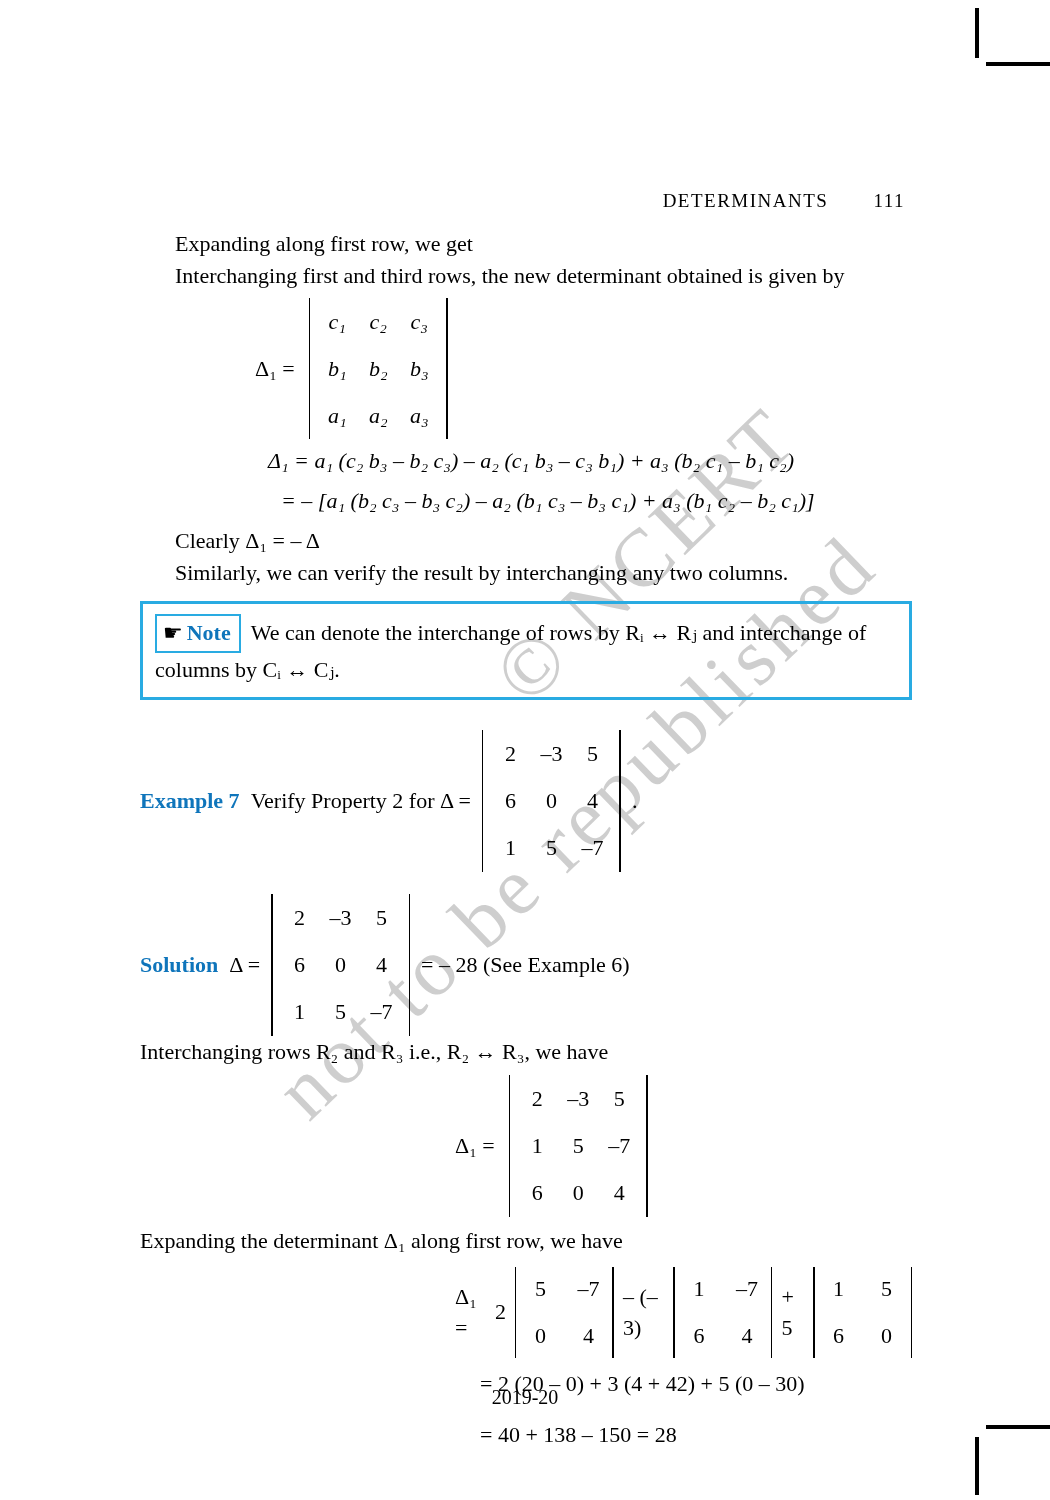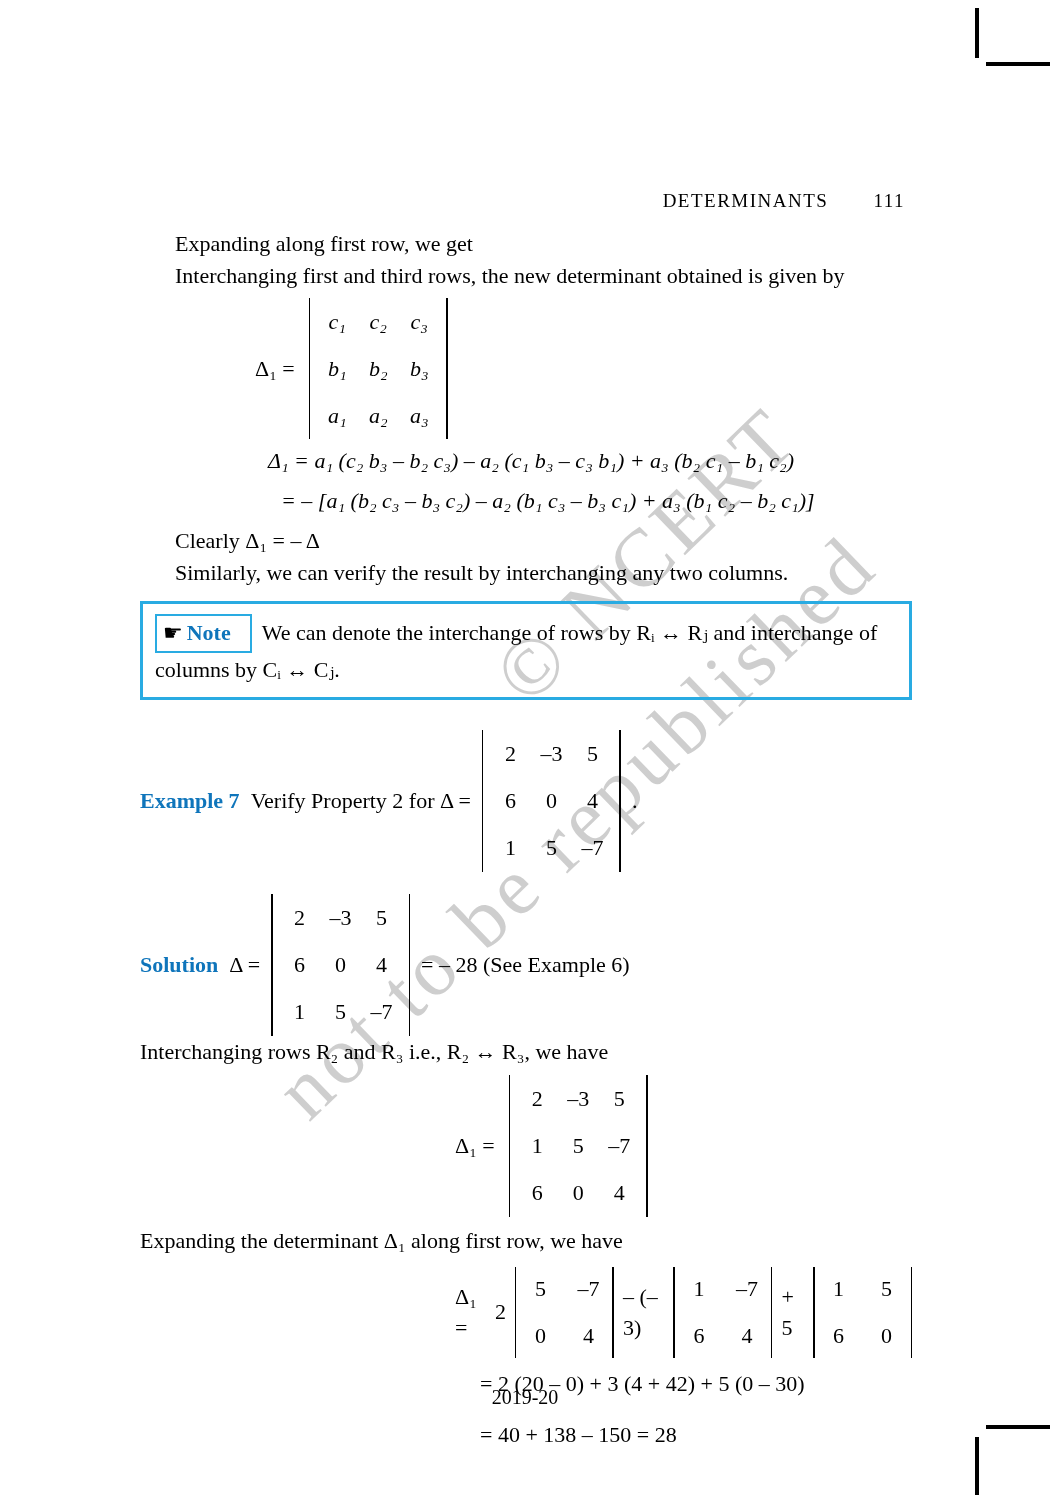--- a/index.html
+++ b/index.html
@@ -69,21 +69,21 @@
   .det-block { display:flex; align-items:center; gap:14px; }
   .det1-block { margin:6px 0 6px 115px; }
   .det2-block { margin:8px 0 8px 315px; }
 
   
   .notebox {
     border:3px solid #29abe2; margin:12px 0 0 0; padding:10px 12px;
     line-height:1.55;
   }
   .note-badge {
-    display:inline-block; border:2px solid #29abe2; padding:0px 19px 1px 6px;
+    display:inline-block; border:2px solid #29abe2; padding:0px 8px 1px 6px;
     margin-right:10px; white-space:nowrap;
   }
   .hand { font-family:"DejaVu Sans",sans-serif; margin-right:4px; }
   .blue { color:#0f75bb; font-weight:bold; }
 
   
   .inline-line { display:flex; align-items:center; gap:11px; }
   .ex-line  { margin-top:30px; }
   .sol-line { margin-top:22px; }
 

